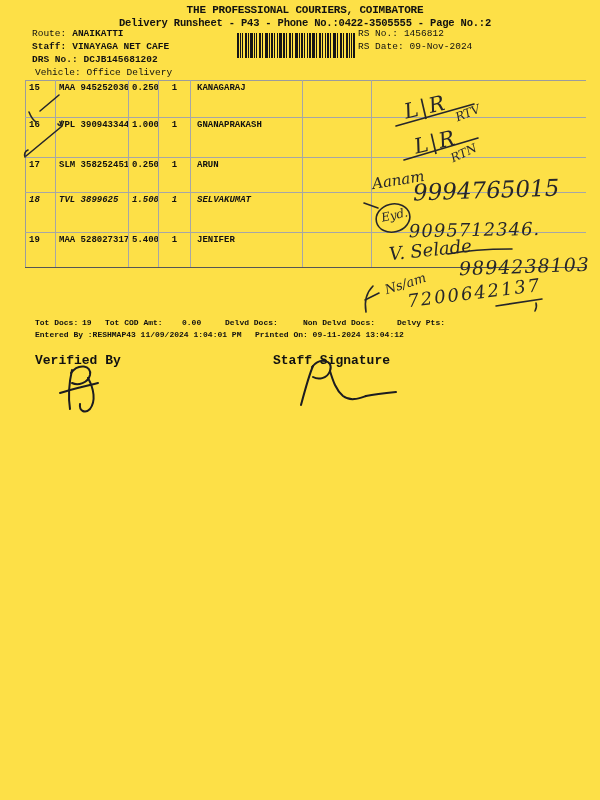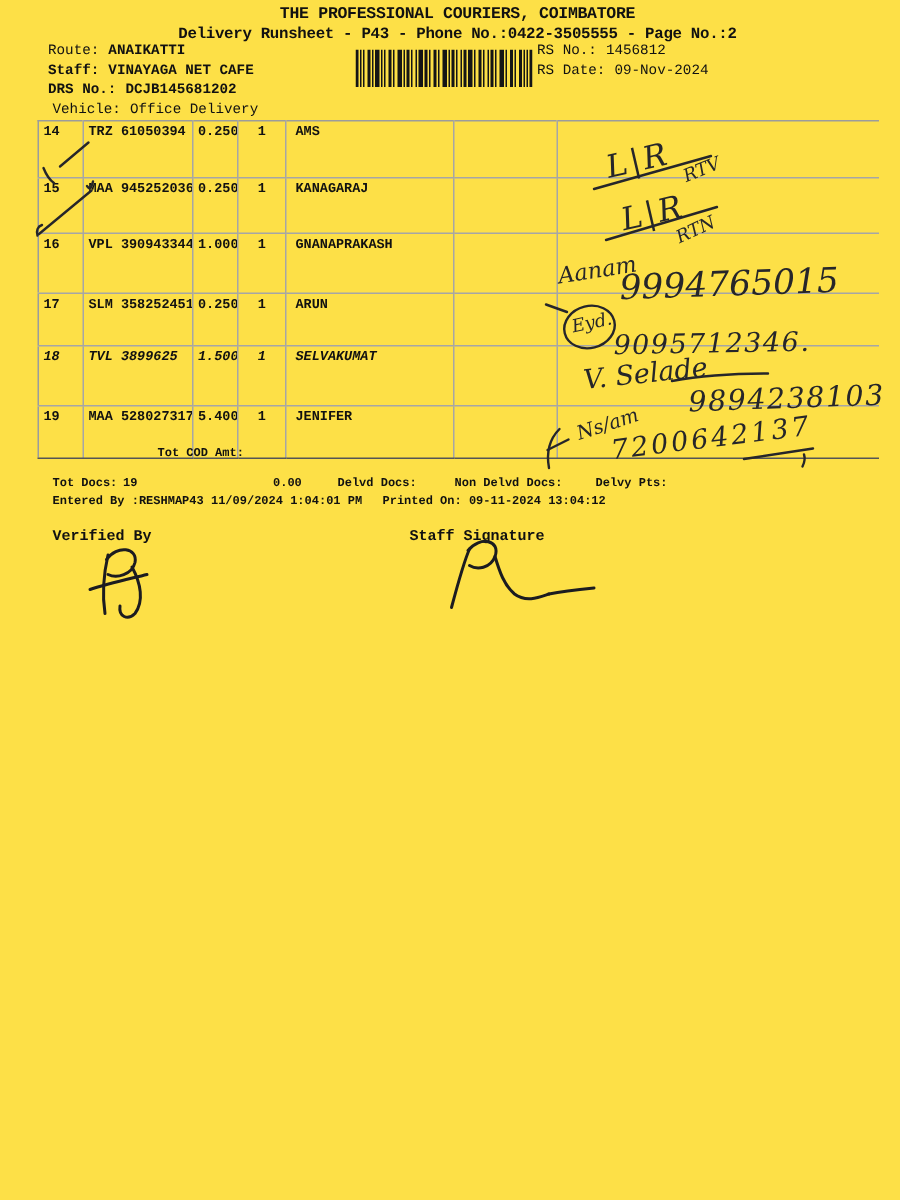--- a/index.html
+++ b/index.html
@@ -21,21 +21,21 @@
   #runsheet-table td{border-right:1px solid #a6a6a6; border-bottom:1px solid #a6a6a6;
     vertical-align:top; padding:2px 0 0 3px; font-size:9px; font-weight:bold; overflow:hidden; white-space:nowrap;}
   #runsheet-table td:last-child{border-right:none;}
   #runsheet-table tr.hdr td{font-size:7.5px; padding-top:1px;}
   #runsheet-table tr.last td{border-bottom:1.5px solid #555;}
   .c-center{text-align:center; padding-left:0 !important;}
   .c-consignee{padding-left:6px !important;}
   .c-seal{padding-left:13px !important;}
   
   .sum{font-size:8px; font-weight:bold; white-space:pre;}
-  .foot-label{font-size:10px; font-weight:bold;}
+  .foot-label{font-size:13px; font-weight:bold;}
   
   .hw{position:absolute; font-family:"DejaVu Serif",serif; font-style:italic; color:#26262a; white-space:nowrap; line-height:1;}
   .ink-overlay{position:absolute; left:0; top:0; pointer-events:none;}
   .barcode-wrap{left:237px; top:33px;}
 </style>
 </head>
 <body>
 
 <div id="page">
 
@@ -114,29 +114,20 @@
     <colgroup>
       <col style="width:30px">
         <col style="width:73px">
         <col style="width:30px">
         <col style="width:32px">
       <col style="width:112px">
         <col style="width:69px">
         <col style="width:214px">
     </colgroup>
     <tbody>
-    <tr style="height:38px;">
-      <td>14</td>
-      <td>TRZ 61050394</td>
-      <td>0.250</td>
-      <td class="c-center">1</td>
-      <td class="c-consignee">AMS</td>
-      <td></td>
-      <td></td>
-    </tr>
     <tr style="height:37px;">
       <td>15</td>
       <td>MAA 945252036</td>
       <td>0.250</td>
       <td class="c-center">1</td>
       <td class="c-consignee">KANAGARAJ</td>
       <td></td>
       <td></td>
     </tr>
     <tr style="height:40px;">
@@ -173,21 +164,21 @@
       <td class="c-center">1</td>
       <td class="c-consignee">JENIFER</td>
       <td></td>
       <td></td>
     </tr>
   </tbody>
     </table>
 
   <span class="abs sum" style="left:35px;  top:318px;">Tot Docs:</span>
   <span class="abs sum" style="left:82px;  top:318px;">19</span>
-  <span class="abs sum" style="left:105px; top:298px;">Tot COD Amt:</span>
+  <span class="abs sum" style="left:105px; top:318px;">Tot COD Amt:</span>
   <span class="abs sum" style="left:182px; top:318px;">0.00</span>
   <span class="abs sum" style="left:225px; top:318px;">Delvd Docs:</span>
   <span class="abs sum" style="left:303px; top:318px;">Non Delvd Docs:</span>
   <span class="abs sum" style="left:397px; top:318px;">Delvy Pts:</span>
 
   <span class="abs sum" style="left:35px;  top:330px;">Entered By :RESHMAP43 11/09/2024 1:04:01 PM</span>
   <span class="abs sum" style="left:255px; top:330px;">Printed On: 09-11-2024 13:04:12</span>
 
   <span class="abs foot-label" style="left:35px;  top:353px;">Verified By</span>
   <span class="abs foot-label" style="left:273px; top:353px;">Staff Signature</span>

